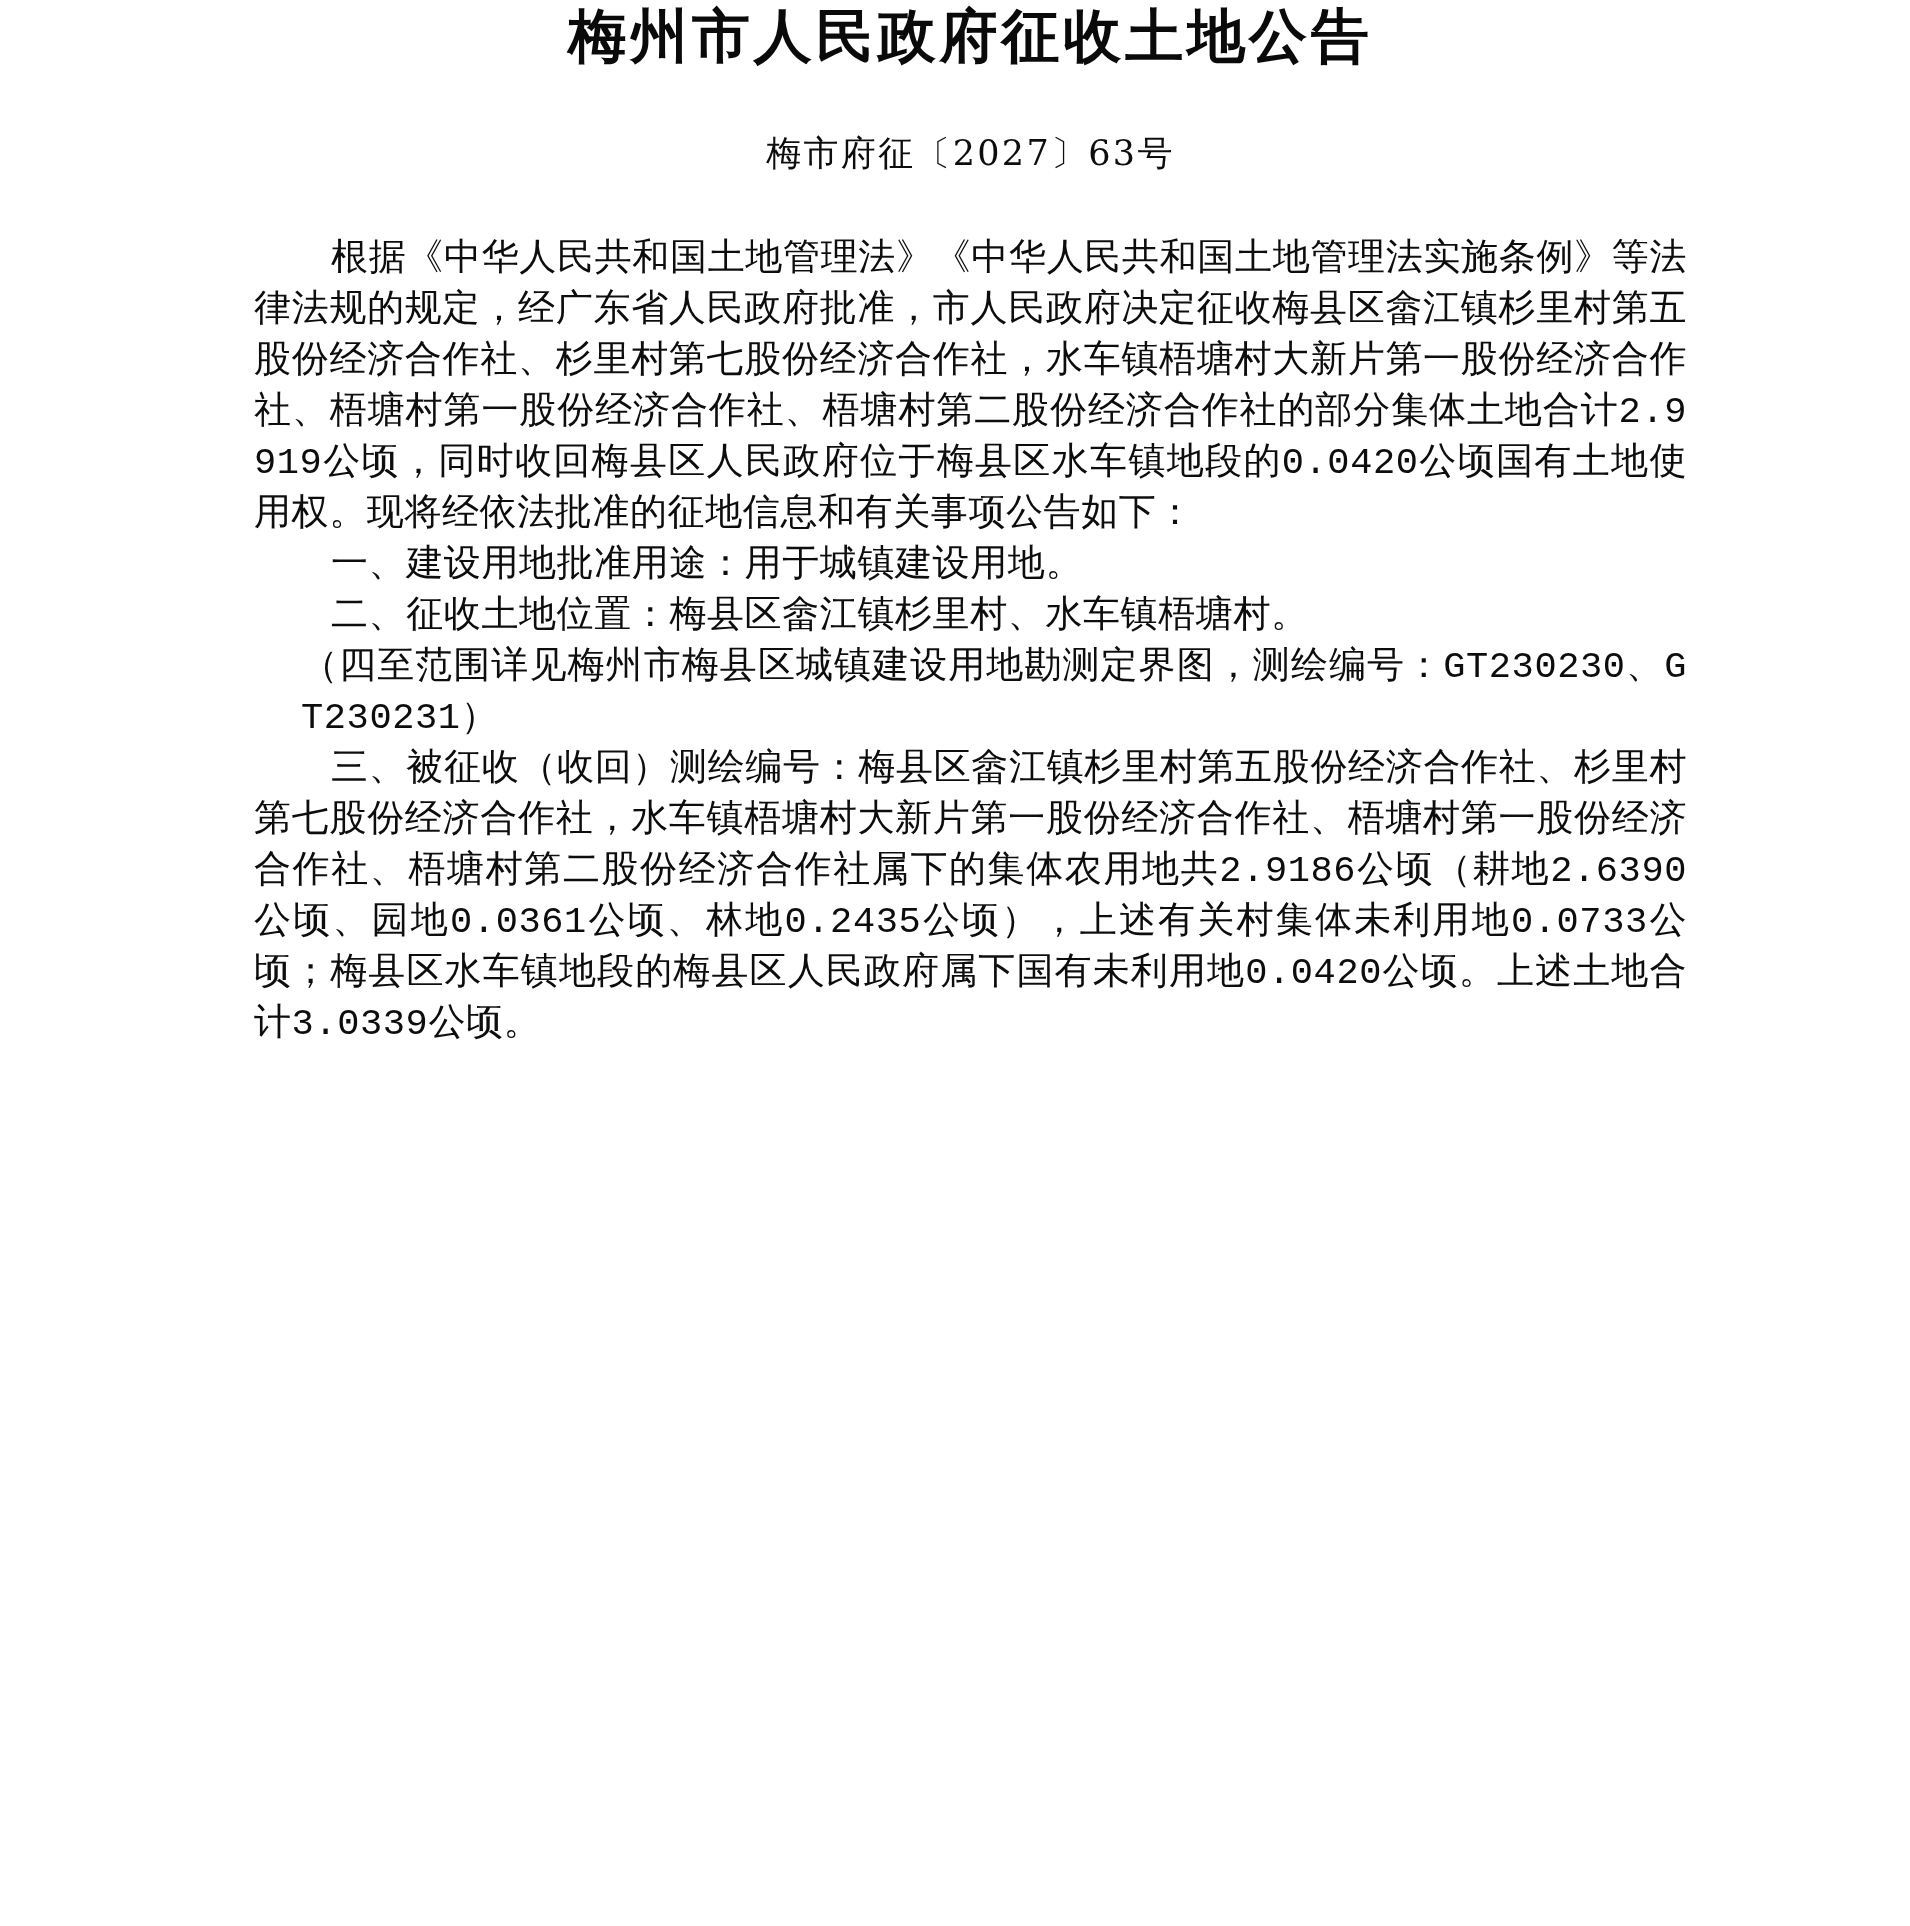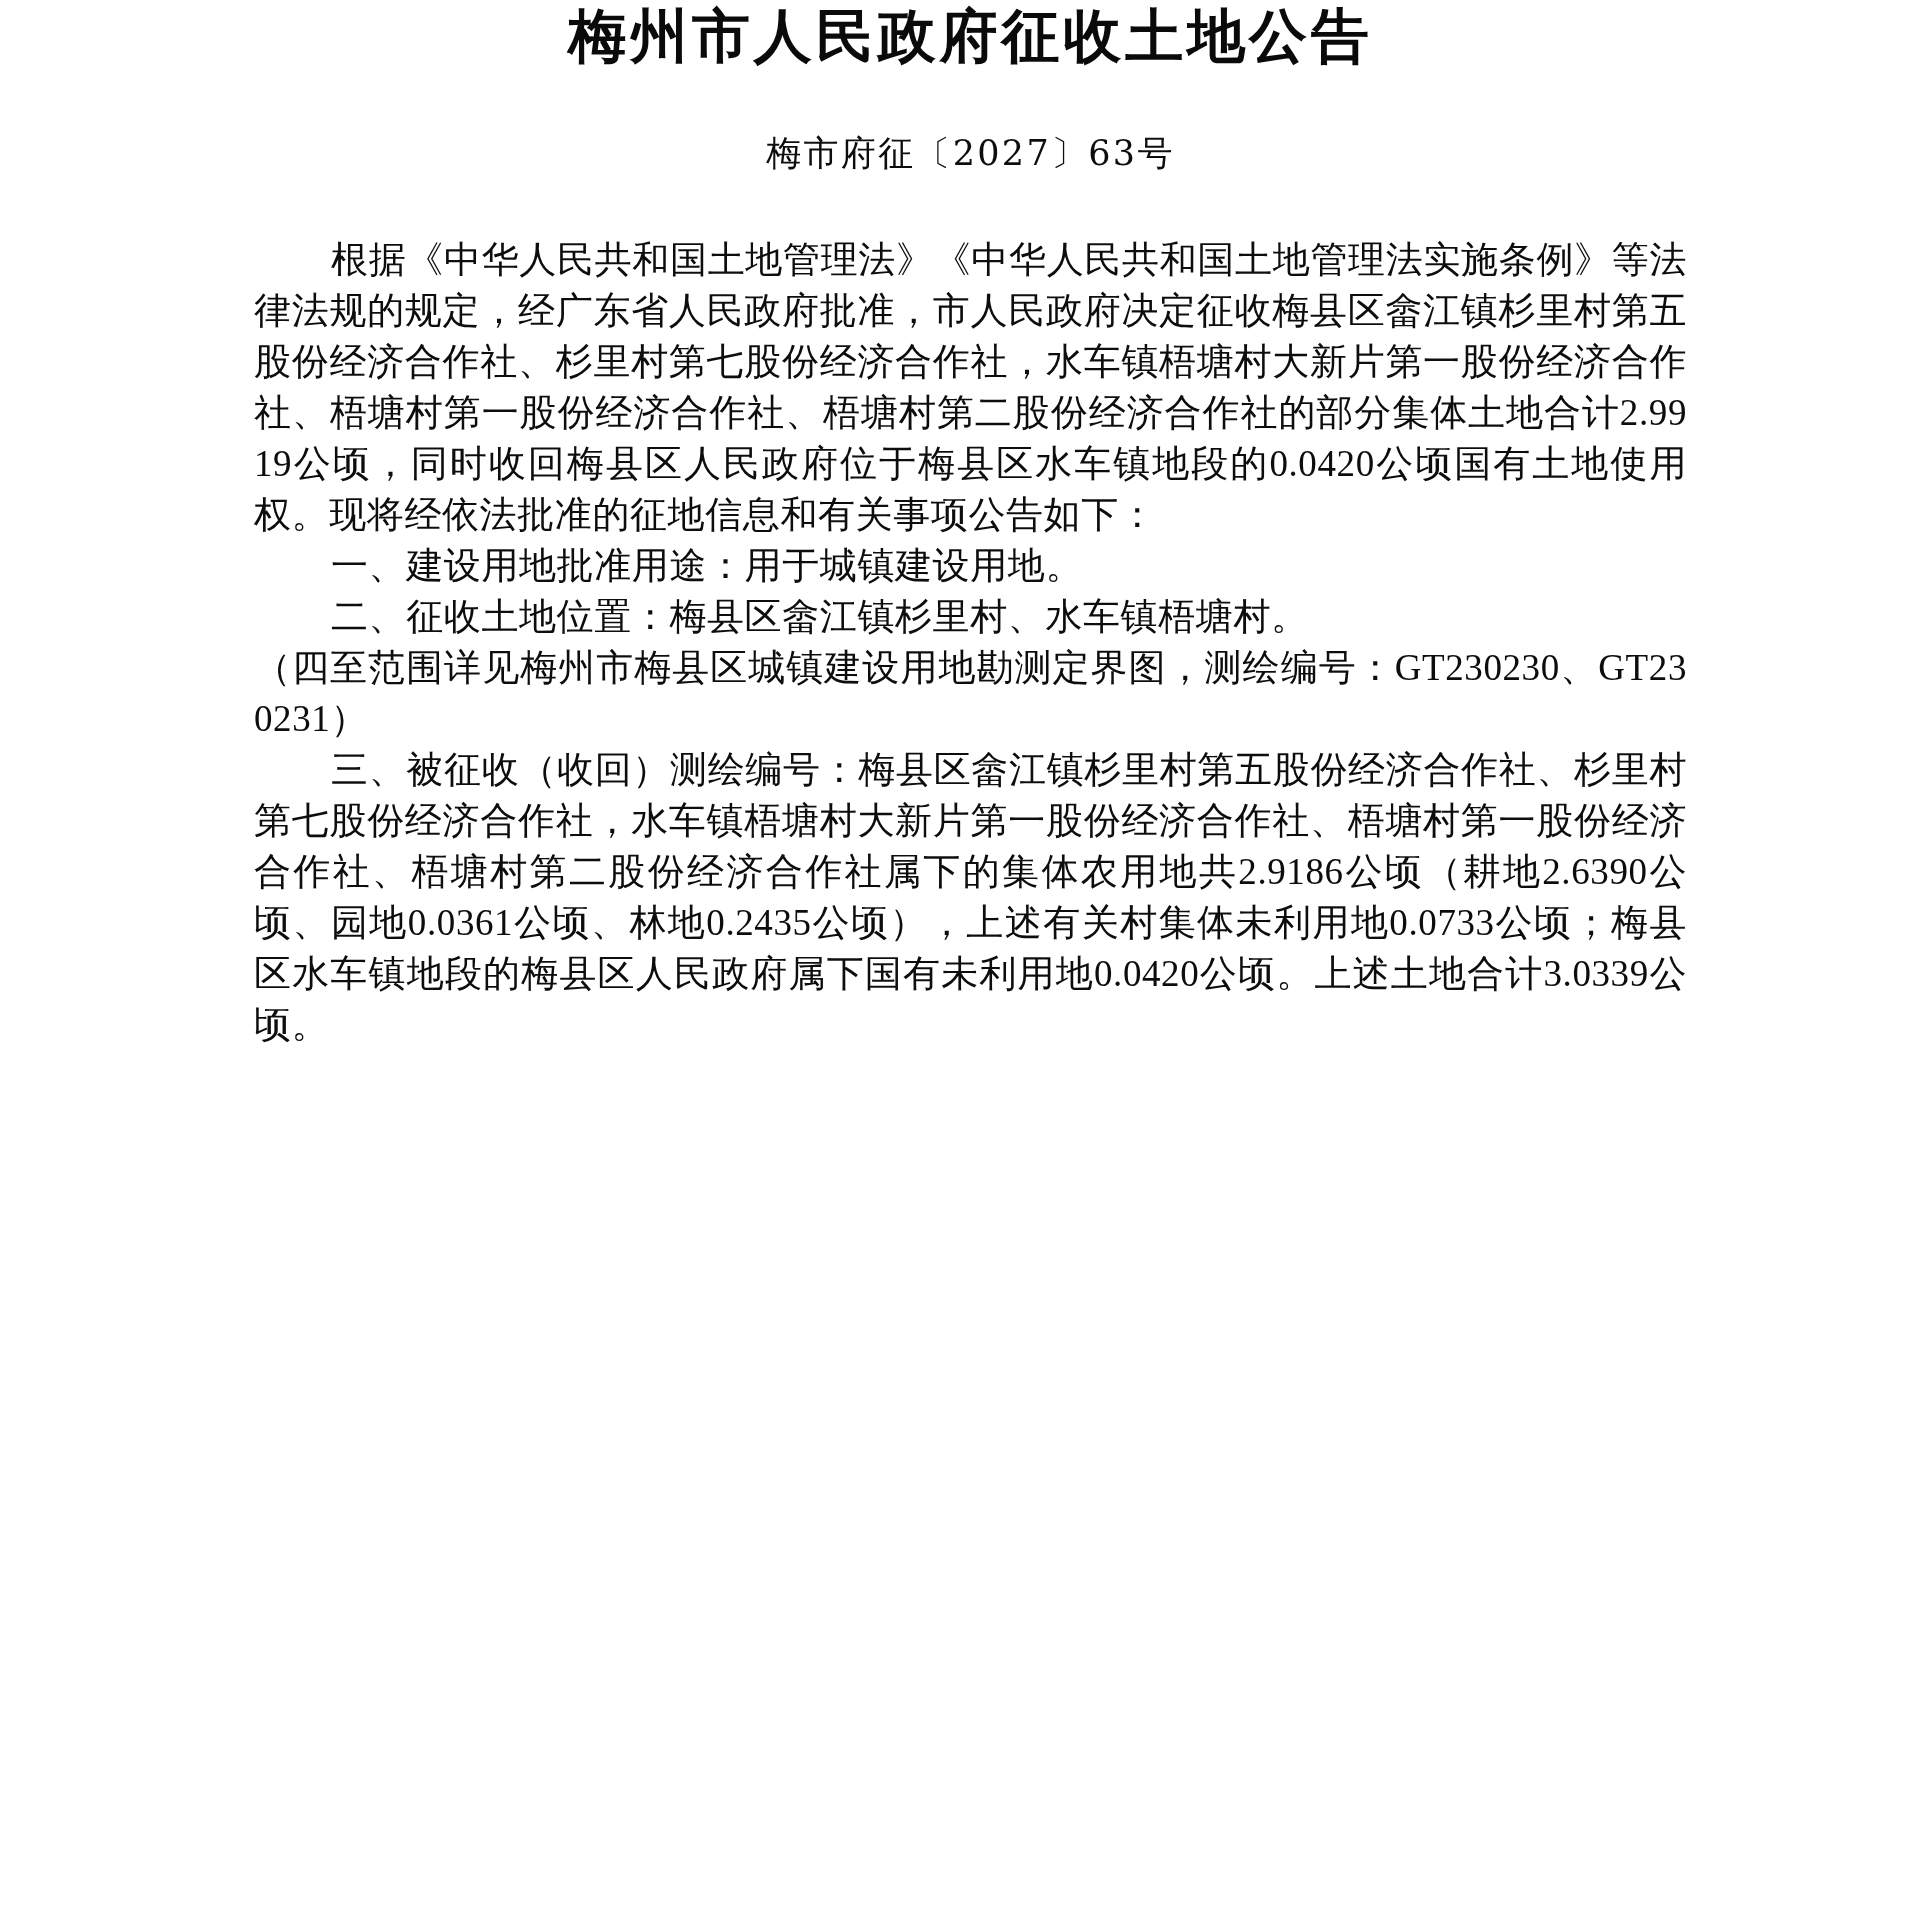--- a/index.html
+++ b/index.html
@@ -54,29 +54,30 @@
   }
   .para {
     font-size: 37px;
     line-height: 51px;
     letter-spacing: 0.6px;
     margin: 0;
     text-align: justify;
     text-align-last: left;
     text-justify: inter-character;
     color: #0d0d0d;
-    font-family: Liberation Serif, serif;
+    font-family: Liberation Mono, monospace;
     white-space: pre-wrap;
     word-break: break-all;
   }
   .para.indent {
     text-indent: 77px;
   }
   .para.noindent {
     text-indent: 0;
+    margin-left: 47px;
   }
 </style>
 </head>
 <body>
 
 <div class="page">
   <div class="content">
 
     <h1 class="doc-title">梅州市人民政府征收土地公告</h1>
 

